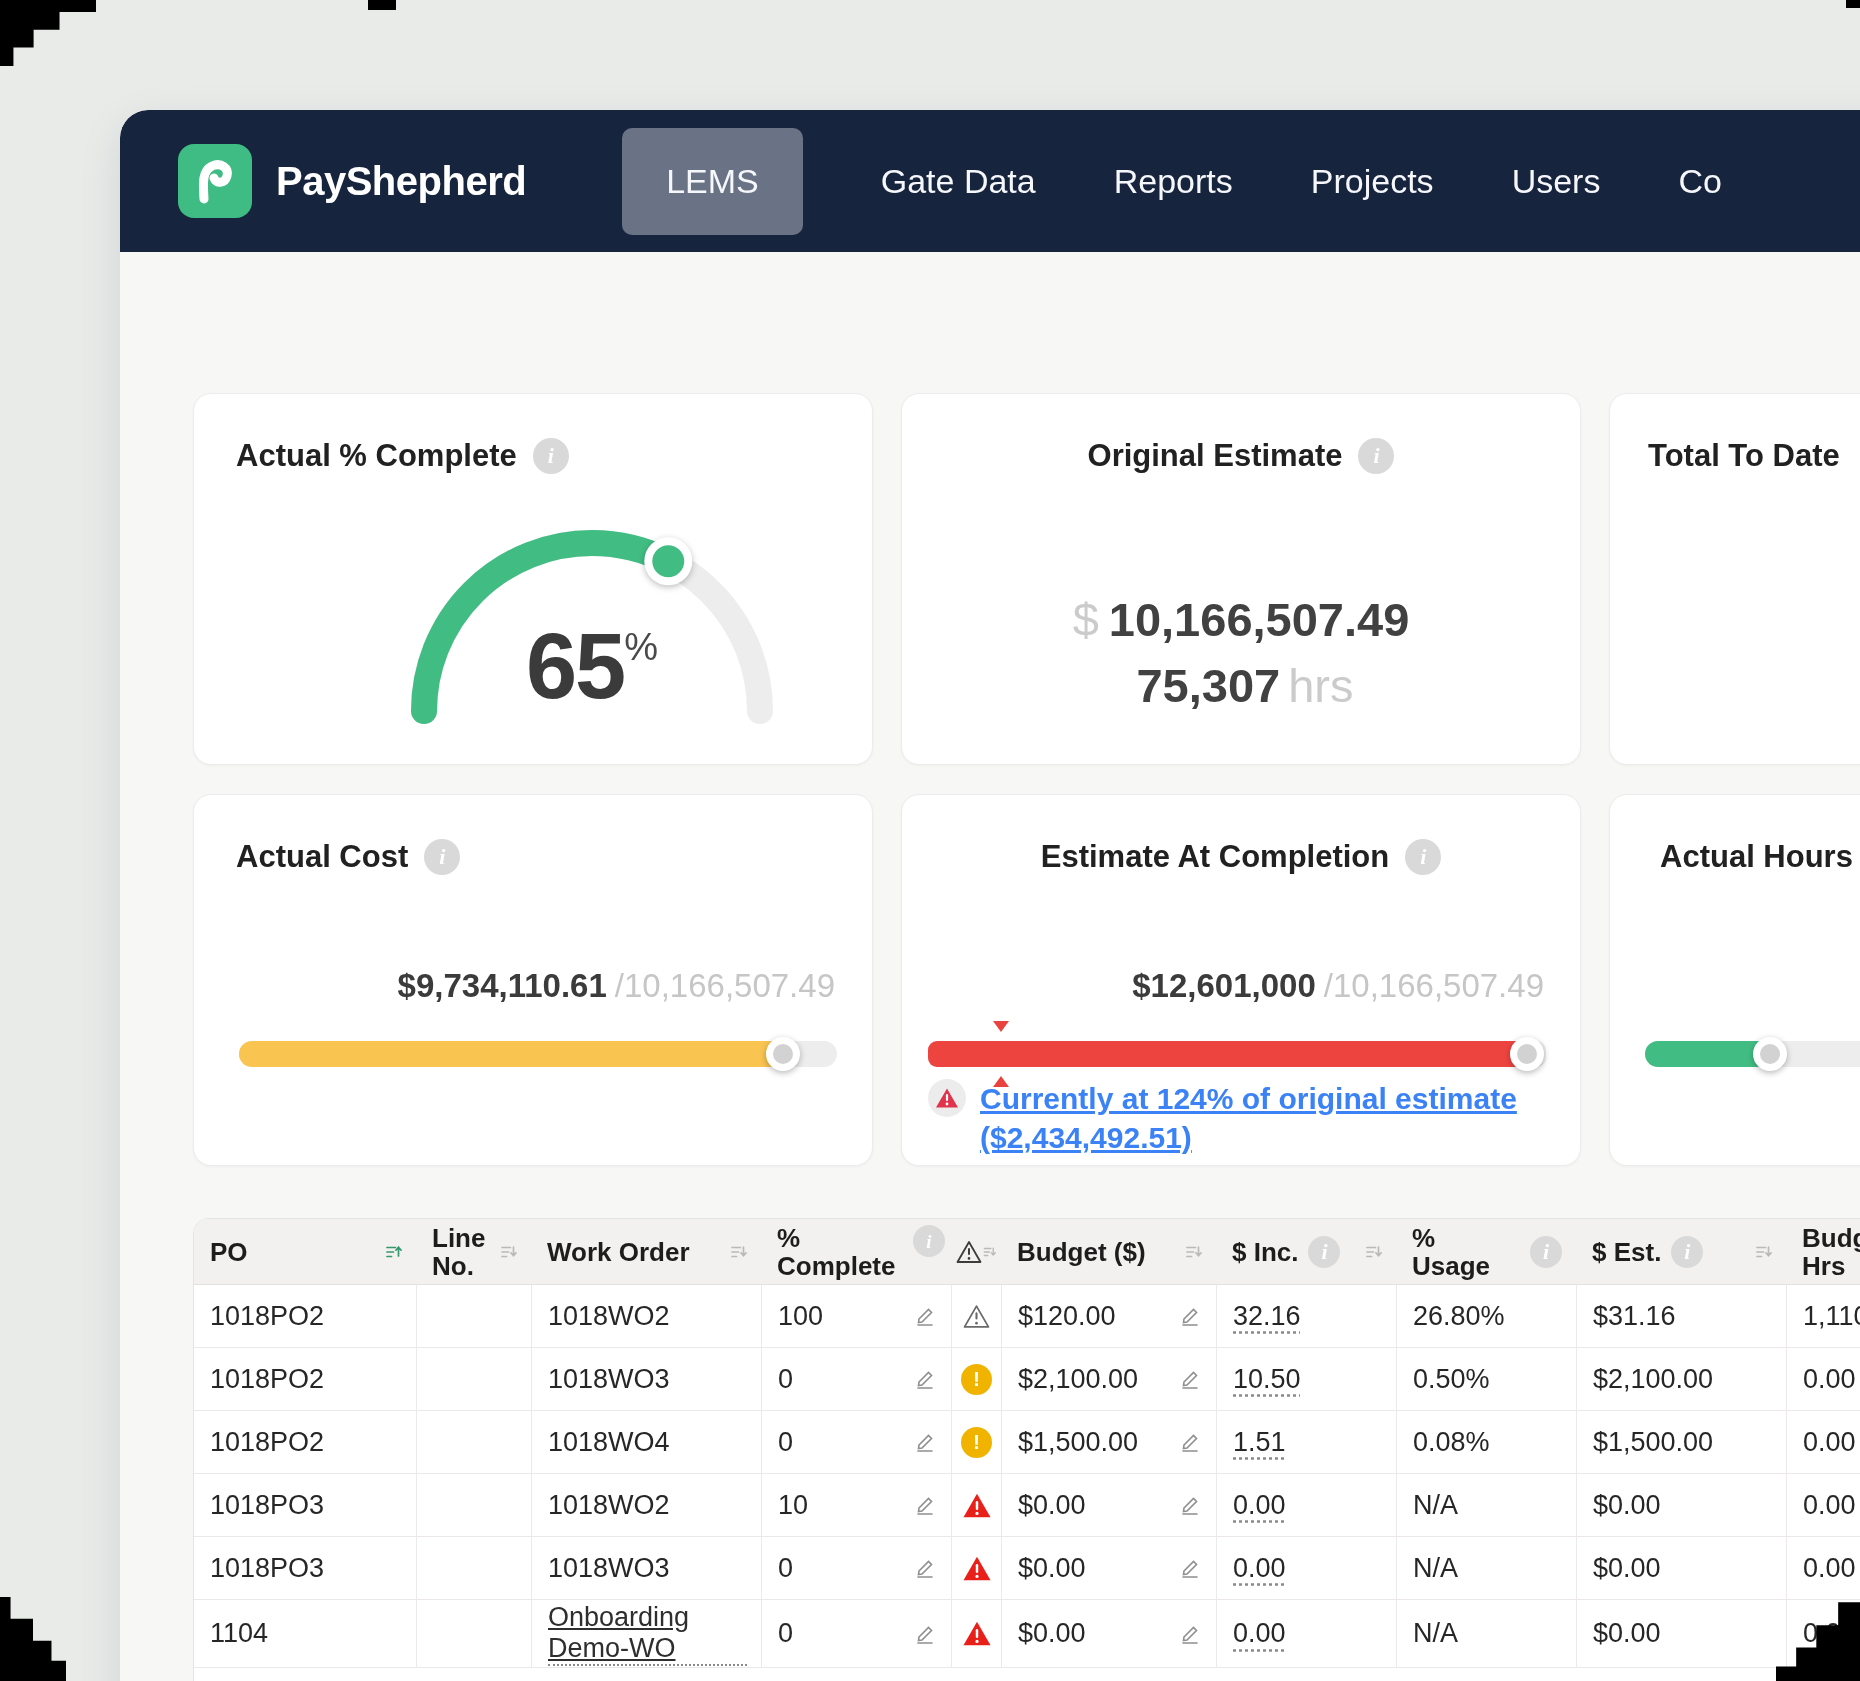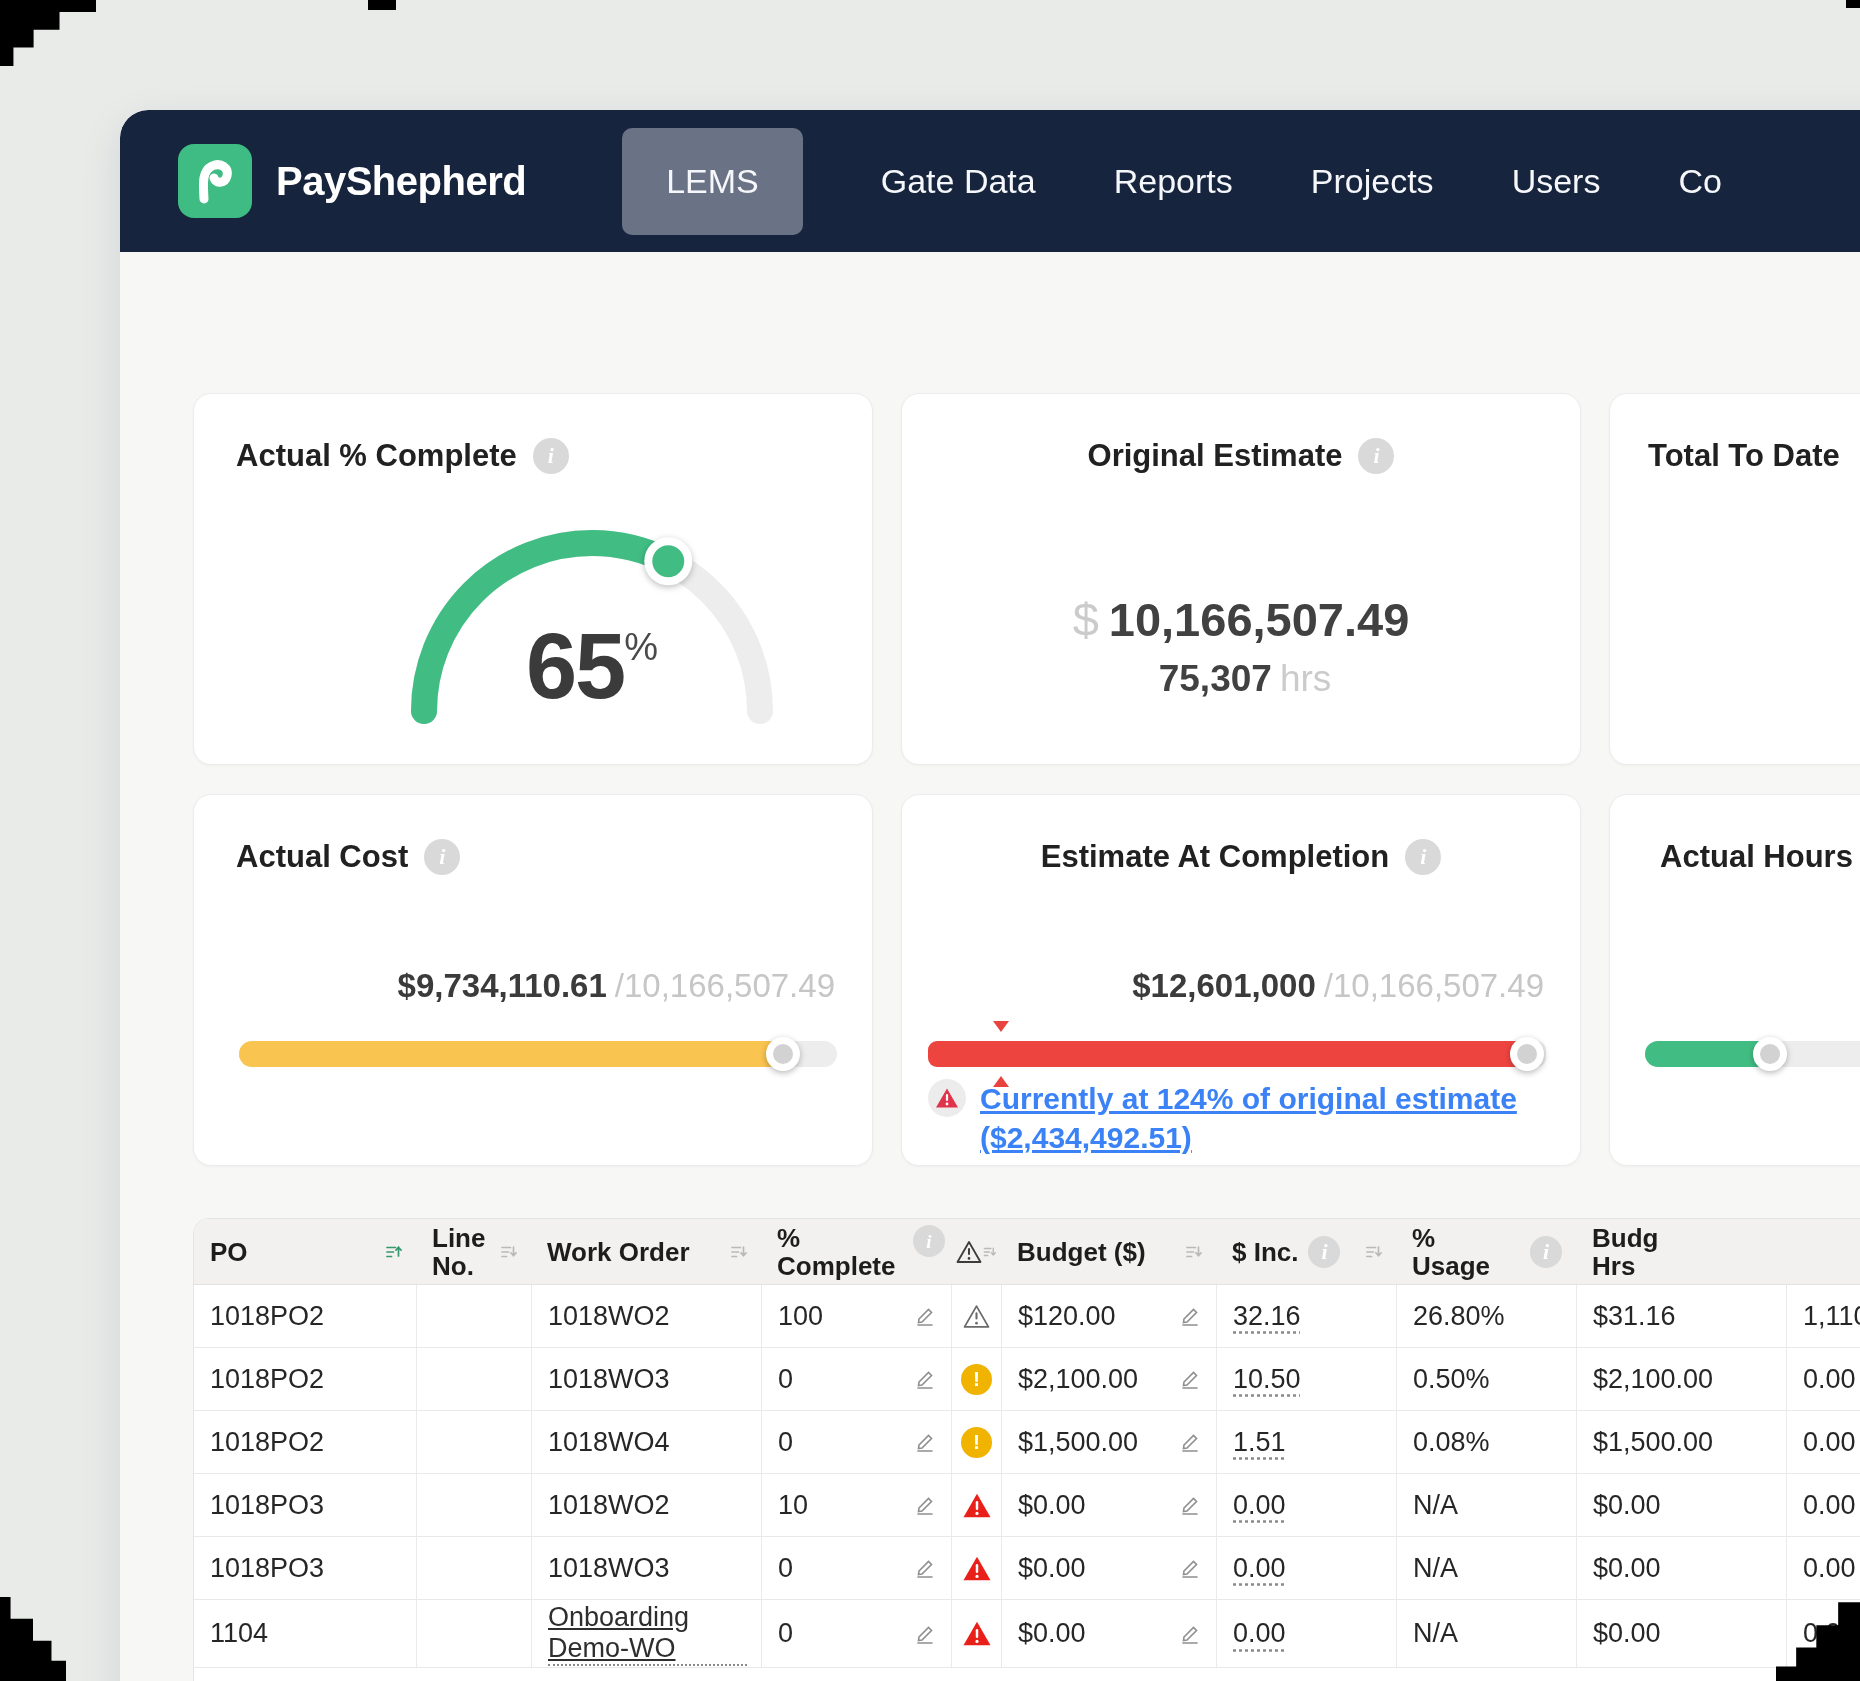--- a/index.html
+++ b/index.html
@@ -45,21 +45,21 @@
   .gauge-text { position:absolute; left:178px; top:220px; width:440px; text-align:center;
     color:#3b3b3b; font-weight:700; }
   .gauge-text .big { font-size:92px; letter-spacing:-2px; }
   .gauge-text .pct { font-size:38px; vertical-align:38px; font-weight:400; color:#4a4a4a; }
 
   
   .oe-value { position:absolute; top:198px; left:0; right:0; text-align:center;
     font-size:47px; font-weight:700; color:#414141; }
   .oe-value .cur { color:#cbcbcb; font-weight:400; margin-right:10px; }
   .oe-hours { position:absolute; top:264px; left:8px; right:0; text-align:center;
-    font-size:37px; font-weight:700; color:#414141; }
+    font-size:47px; font-weight:700; color:#414141; }
   .oe-hours .unit { color:#cbcbcb; font-weight:400; margin-left:8px; }
 
   
   .cost-line { position:absolute; top:172px; font-size:33px; white-space:nowrap; }
   .cost-line .val { font-weight:700; color:#3b3b3b; }
   .cost-line .total { color:#c6c6c6; margin-left:8px; }
   .slider { position:absolute; height:26px; cursor:pointer; }
   .slider .track { position:absolute; inset:0; background:#ededed; border-radius:13px; }
   .slider .fill { position:absolute; left:0; top:0; bottom:0; border-radius:13px; }
   .slider.sq .track, .slider.sq .fill { border-radius:9px; }
@@ -290,20 +290,28 @@
         <svg class="sorti" width="18" height="18" viewBox="0 0 18 18">
           <path d="M3 4.5h8.5M3 9h6.5M3 13.5h4.5"></path>
             <path d="M14.5 4v8.8M14.5 12.8l-2.6-3M14.5 12.8l2.6-3"></path>
           </svg>
       </div>
       <div class="th">
         <span class="lbl">% Usage</span>
         <span class="info-ico" style="width:32px;height:32px;margin-left:10px;"></span>
       </div>
       <div class="th">
+        <span class="lbl">$ Est.</span>
+        <span class="info-ico" style="width:32px;height:32px;margin-left:10px;"></span>
+        <svg class="sorti" width="18" height="18" viewBox="0 0 18 18">
+          <path d="M3 4.5h8.5M3 9h6.5M3 13.5h4.5"></path>
+            <path d="M14.5 4v8.8M14.5 12.8l-2.6-3M14.5 12.8l2.6-3"></path>
+          </svg>
+      </div>
+      <div class="th">
         <span class="lbl" style="max-width:80px;">Budg Hrs</span>
       </div>
     </div>
 
     <div class="tr row">
       <div class="td">1018PO2</div>
       <div class="td"></div>
       <div class="td">1018WO2</div>
       <div class="td">
           <span>100</span>

